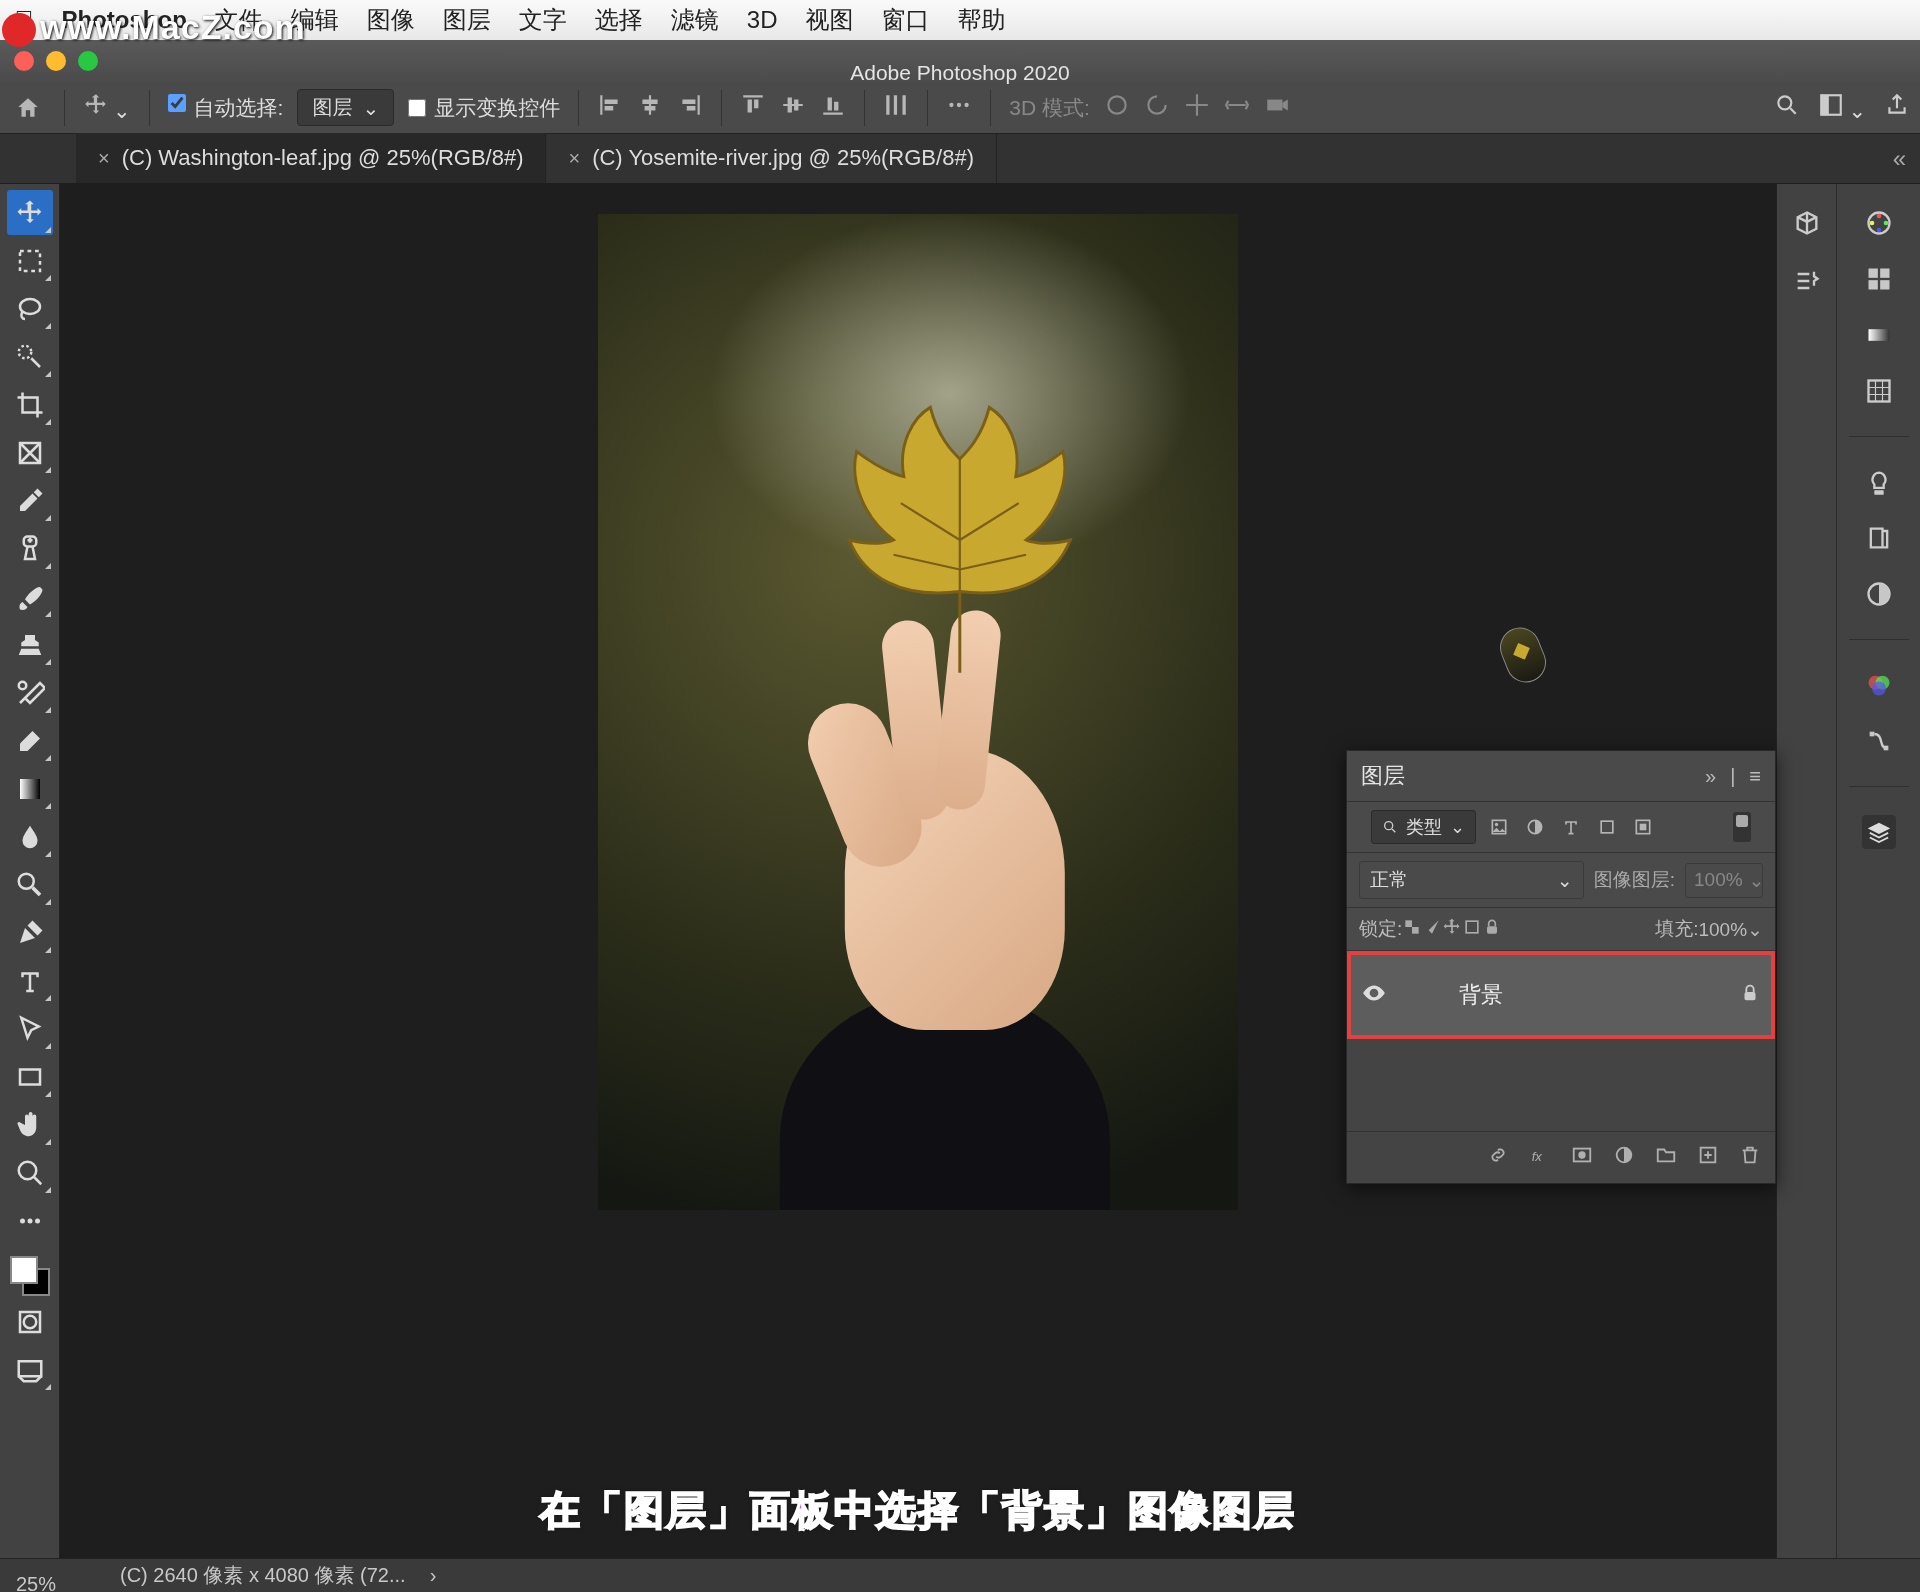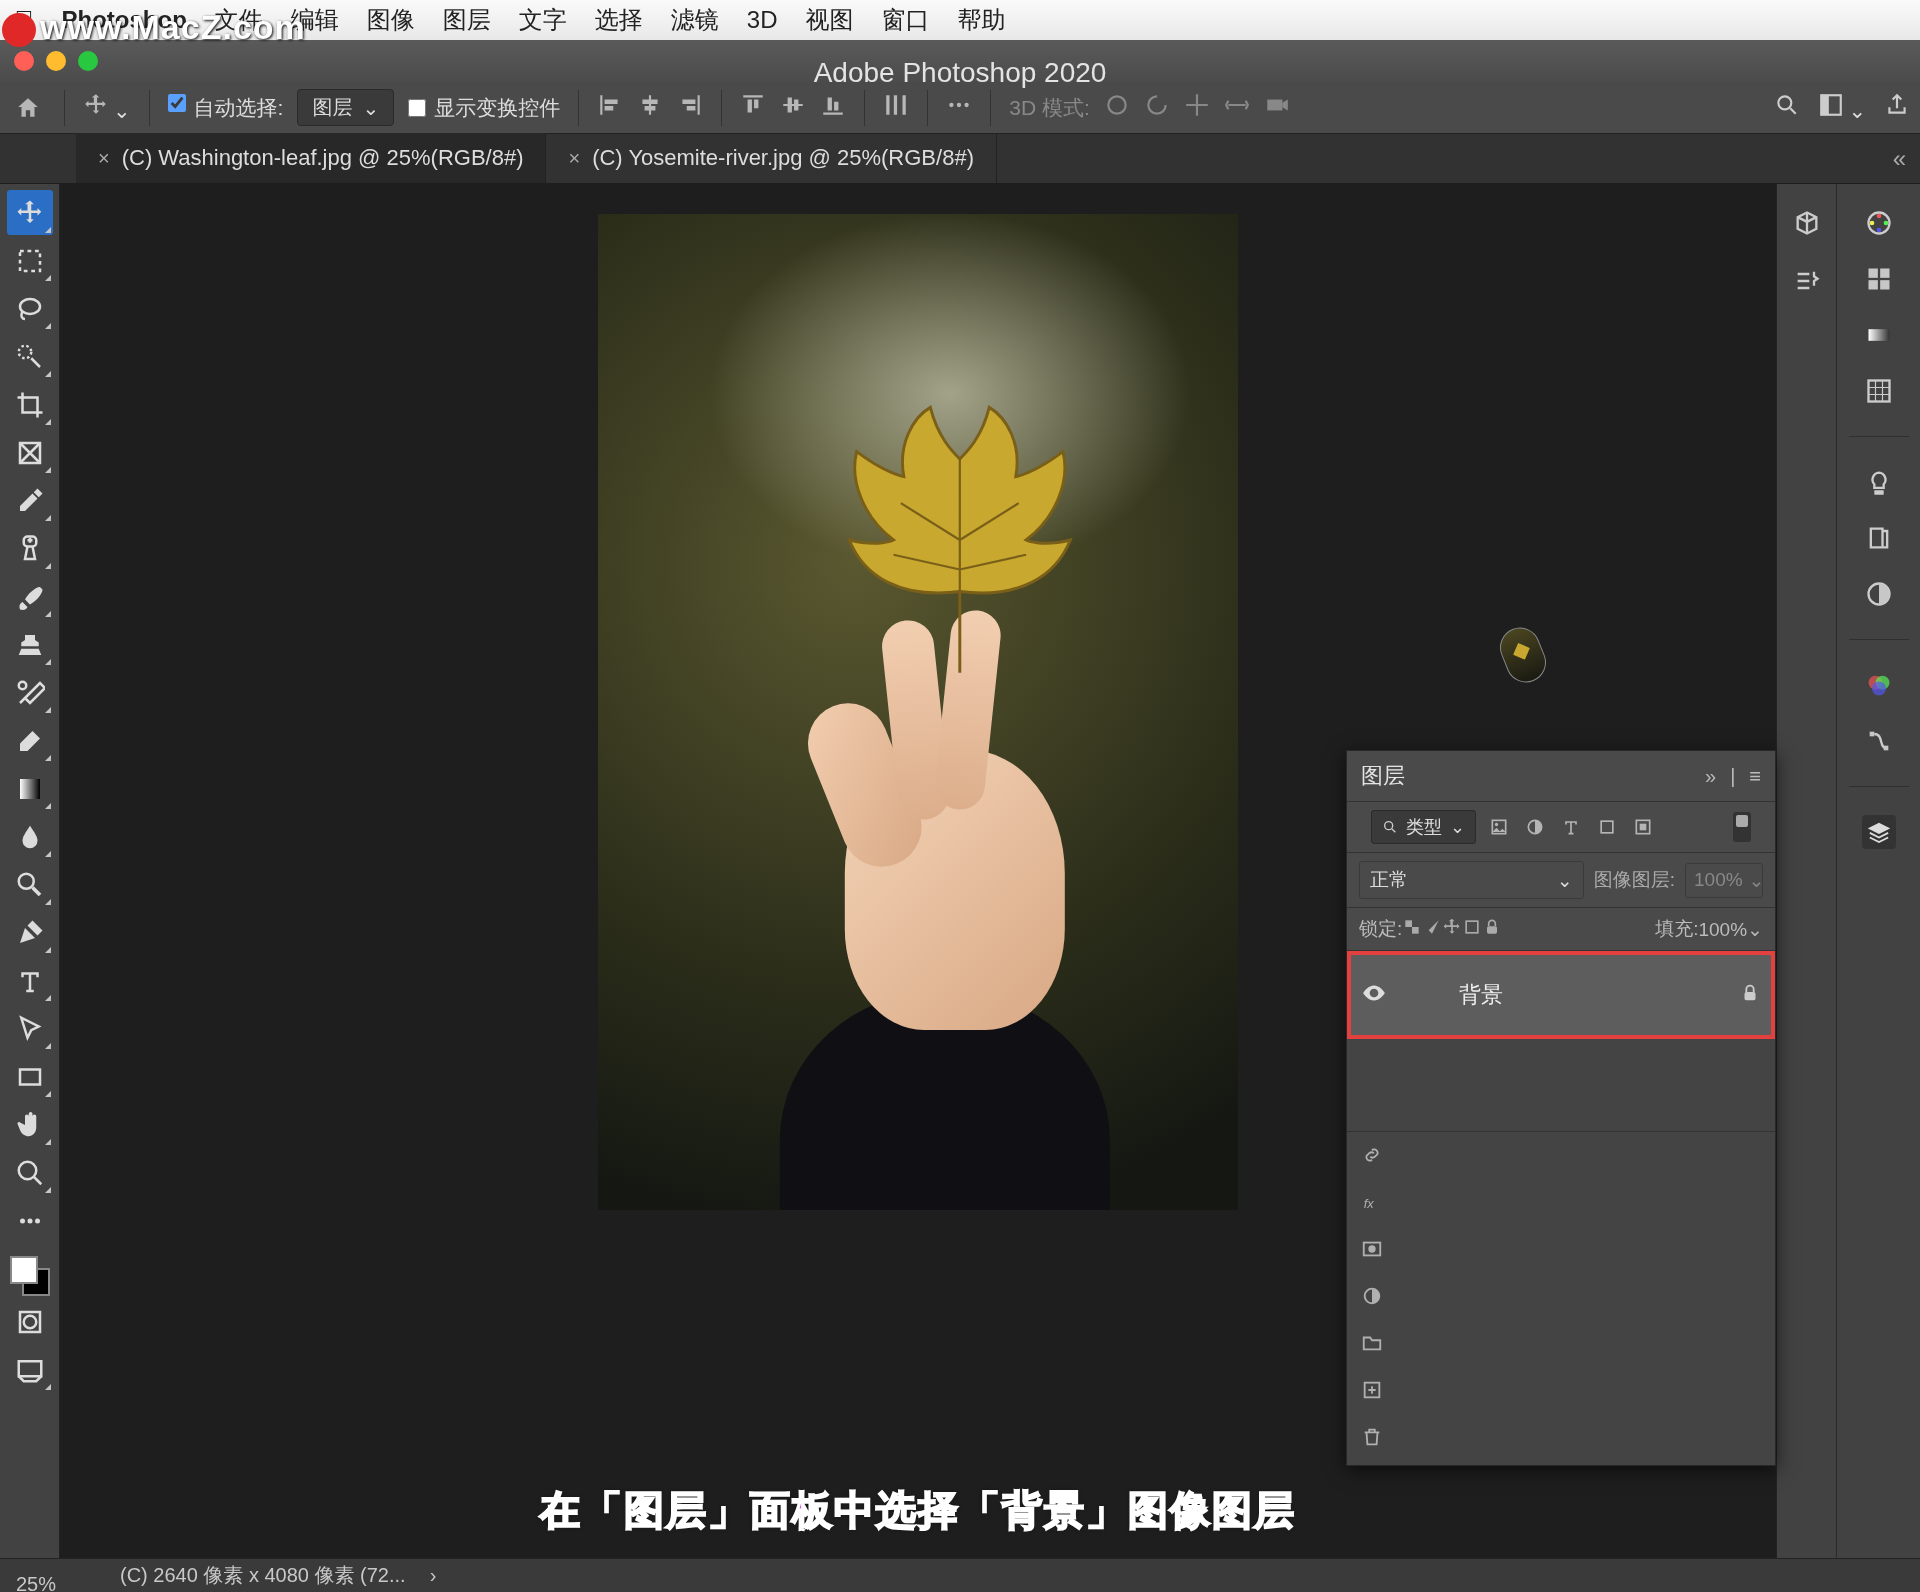--- a/index.html
+++ b/index.html
@@ -10,21 +10,21 @@
 .mac-menubar .apple { font-size: 26px; }
 .mac-menubar .app-name { font-weight: 700; }
 .watermark { position: absolute; top: 8px; left: 2px; color: #fff; font-size: 34px; font-weight: 700; letter-spacing: 1px; text-shadow: 1px 1px 3px #000; z-index: 9; }
 .watermark::before { content: ''; display: inline-block; width: 34px; height: 34px; background: #e02828; border-radius: 50%; margin-right: 4px; vertical-align: middle; }
 
 
 .titlebar { height: 42px; background: linear-gradient(#5a5a5a,#4b4b4b); display: flex; align-items: center; padding: 0 14px; position: relative; }
 .traffic { display: flex; gap: 12px; }
 .traffic span { width: 20px; height: 20px; border-radius: 50%; display: block; }
 .traffic .r { background: #ff5f57; } .traffic .y { background: #febc2e; } .traffic .g { background: #28c840; }
-.titlebar-title { position: absolute; left: 50%; transform: translateX(-50%); color: #e4e4e4; font-size: 28px; margin-top: 24px; }
+.titlebar-title { position: absolute; left: 50%; transform: translateX(-50%); color: #e4e4e4; font-size: 21px; margin-top: 24px; }
 
 
 .optbar { height: 52px; background: #4a4a4a; border-bottom: 1px solid #222; display: flex; align-items: center; padding: 0 10px; gap: 14px; font-size: 21px; color: #ddd; }
 .optbar .divider { width: 1px; height: 36px; background: #333; margin: 0 4px; }
 .optbar .home { width: 36px; height: 36px; display: flex; align-items: center; justify-content: center; }
 .optbar select, .optbar .dd { background: #3a3a3a; border: 1px solid #2a2a2a; color: #ddd; padding: 4px 14px; border-radius: 4px; font-size: 20px; display: inline-flex; align-items: center; gap: 10px; }
 .optbar input[type=checkbox] { width: 18px; height: 18px; accent-color: #5aa0ff; }
 .optbar .right { margin-left: auto; display: flex; gap: 18px; align-items: center; }
 .ic svg { width: 26px; height: 26px; fill: #b7b7b7; }
 
@@ -84,21 +84,21 @@
 .lp-row .valbox { width: 78px; border: 1px solid #3a3a3a; padding: 5px 8px; color: #888; border-radius: 3px; display: flex; align-items: center; gap: 6px; }
 .lp-lock { display: flex; align-items: center; gap: 0; padding: 8px 12px; border-bottom: 1px solid #333; color: #bbb; font-size: 19px; }
 .lp-lock .licon svg { width: 20px; height: 20px; fill: #aaa; }
 .lp-layerlist { min-height: 180px; background: #444; }
 .lp-layer { display: flex; align-items: center; padding: 12px 10px; gap: 16px; background: #5d5d5d; border: 4px solid #e34040; }
 .lp-layer .eye svg { width: 26px; height: 26px; fill: #ddd; }
 .lp-layer .thumb { width: 40px; height: 56px; background: linear-gradient(#4a4520,#1a1a12); border: 1px solid #888; position: relative; }
 .lp-layer .thumb::after { content:''; position:absolute; left:10px; top:14px; width:18px; height:18px; background:#c9a830; clip-path: polygon(50% 0,100% 50%,50% 100%,0 50%); }
 .lp-layer .lname { color: #eee; font-size: 22px; flex: 1; }
 .lp-layer .lock svg { width: 22px; height: 22px; fill: #ccc; }
-.lp-footer { display: flex; justify-content: flex-end; gap: 20px; padding: 12px 14px; background: #444; border-top: 1px solid #333; flex-direction: column; }
+.lp-footer { display: flex; justify-content: flex-end; gap: 20px; padding: 12px 14px; background: #444; border-top: 1px solid #333; }
 .lp-footer .fi svg { width: 22px; height: 22px; fill: #b0b0b0; }
 
 
 .statusbar { height: 34px; background: #3a3a3a; border-top: 1px solid #222; display: flex; align-items: center; padding: 0 16px; gap: 24px; color: #c8c8c8; font-size: 20px; }
 .statusbar .zoom { width: 80px; margin-top: 17px; }
 .chev { margin-left: 4px; }
 </style>
 </head>
 <body>
 

